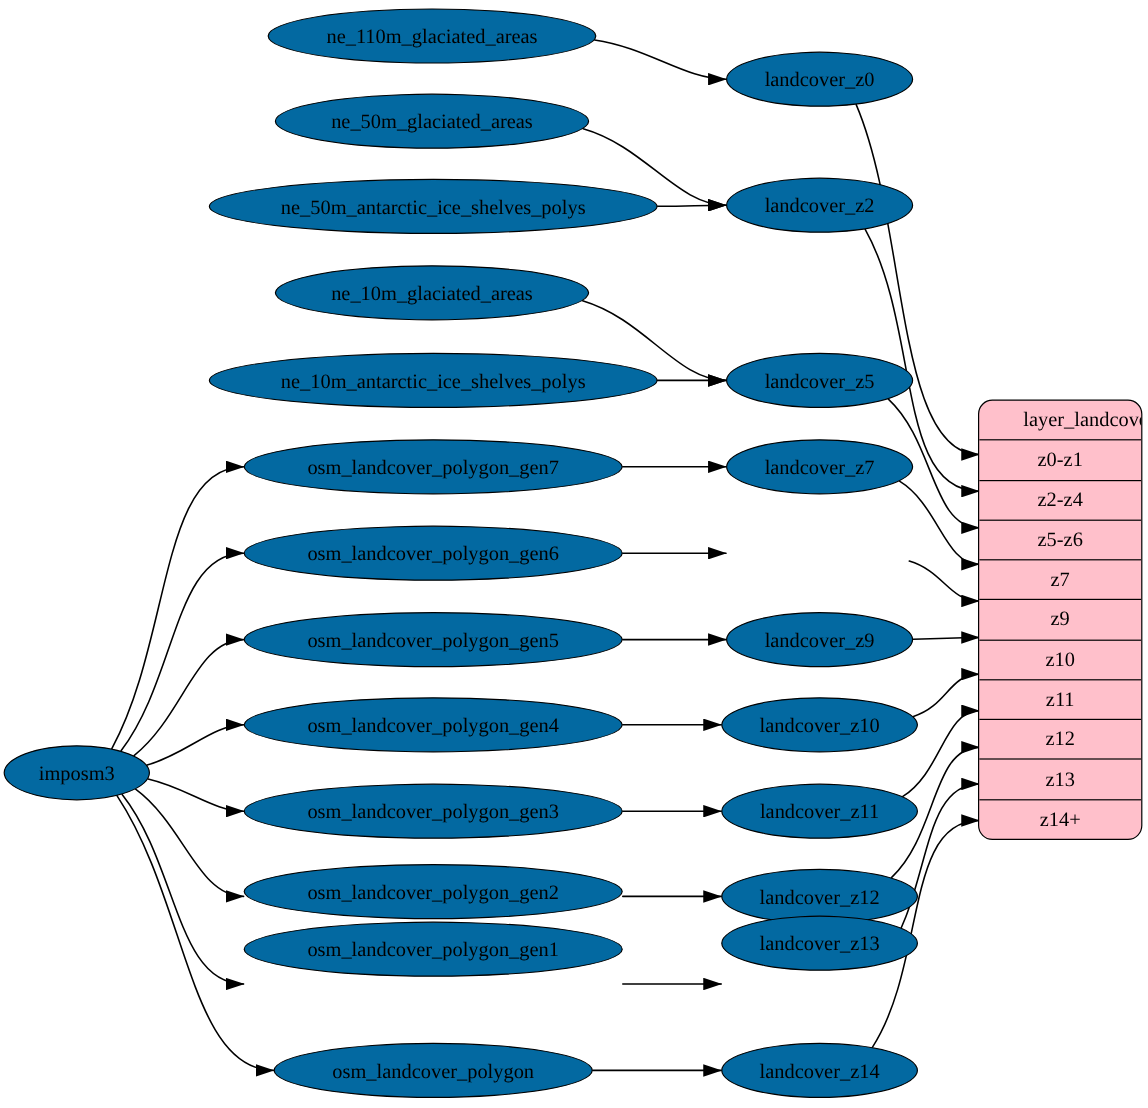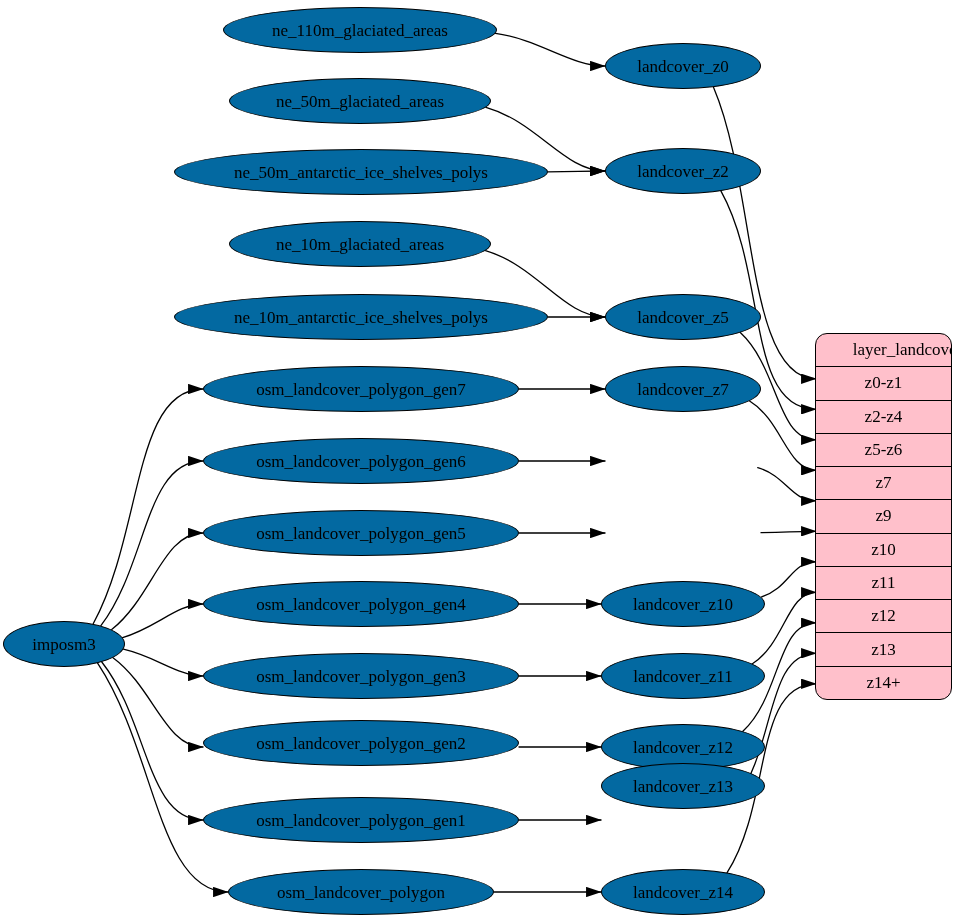--- a/index.html
+++ b/index.html
@@ -78,27 +78,28 @@
   <div class="node" style="left:229px;top:78px;width:262px">ne_50m_glaciated_areas</div>
   <div class="node" style="left:174px;top:149px;width:374px">ne_50m_antarctic_ice_shelves_polys</div>
   <div class="node" style="left:229px;top:221px;width:262px">ne_10m_glaciated_areas</div>
   <div class="node" style="left:174px;top:294px;width:374px">ne_10m_antarctic_ice_shelves_polys</div>
   <div class="node" style="left:203px;top:366px;width:316px">osm_landcover_polygon_gen7</div>
   <div class="node" style="left:203px;top:438px;width:316px">osm_landcover_polygon_gen6</div>
   <div class="node" style="left:203px;top:510px;width:316px">osm_landcover_polygon_gen5</div>
   <div class="node" style="left:203px;top:581px;width:316px">osm_landcover_polygon_gen4</div>
   <div class="node" style="left:203px;top:653px;width:316px">osm_landcover_polygon_gen3</div>
   <div class="node" style="left:203px;top:720px;width:316px">osm_landcover_polygon_gen2</div>
-  <div class="node" style="left:203px;top:797px;width:316px">osm_landcover_polygon_gen1</div>
+  <div class="node" style="left:203px;top:768px;width:316px">osm_landcover_polygon_gen1</div>
   <div class="node" style="left:228px;top:869px;width:266px">osm_landcover_polygon</div>
 
   <div class="node" style="left:605px;top:43px;width:156px">landcover_z0</div>
   <div class="node" style="left:605px;top:148px;width:156px">landcover_z2</div>
   <div class="node" style="left:605px;top:294px;width:156px">landcover_z5</div>
   <div class="node" style="left:605px;top:366px;width:156px">landcover_z7</div>
+  <div class="node" style="left:605px;top:510px;width:156px">landcover_z9</div>
   <div class="node" style="left:601px;top:581px;width:164px">landcover_z10</div>
   <div class="node" style="left:601px;top:653px;width:164px">landcover_z11</div>
   <div class="node" style="left:601px;top:724px;width:164px">landcover_z12</div>
   <div class="node" style="left:601px;top:763px;width:164px">landcover_z13</div>
   <div class="node" style="left:601px;top:869px;width:164px">landcover_z14</div>
 
   <div class="dbtable">
     <div class="trow">layer_landcover</div>
     <div class="trow">z0-z1</div>
     <div class="trow">z2-z4</div>

